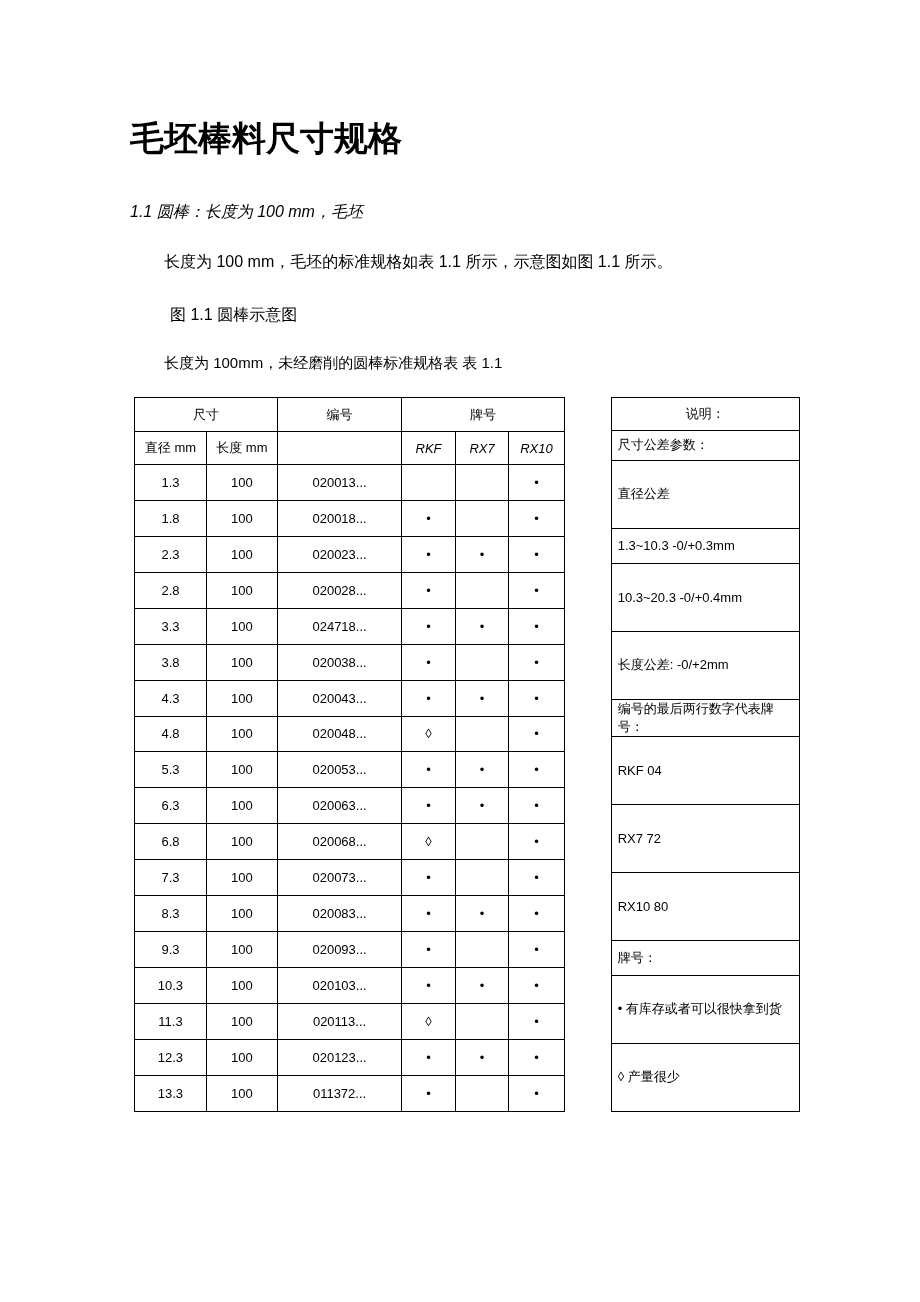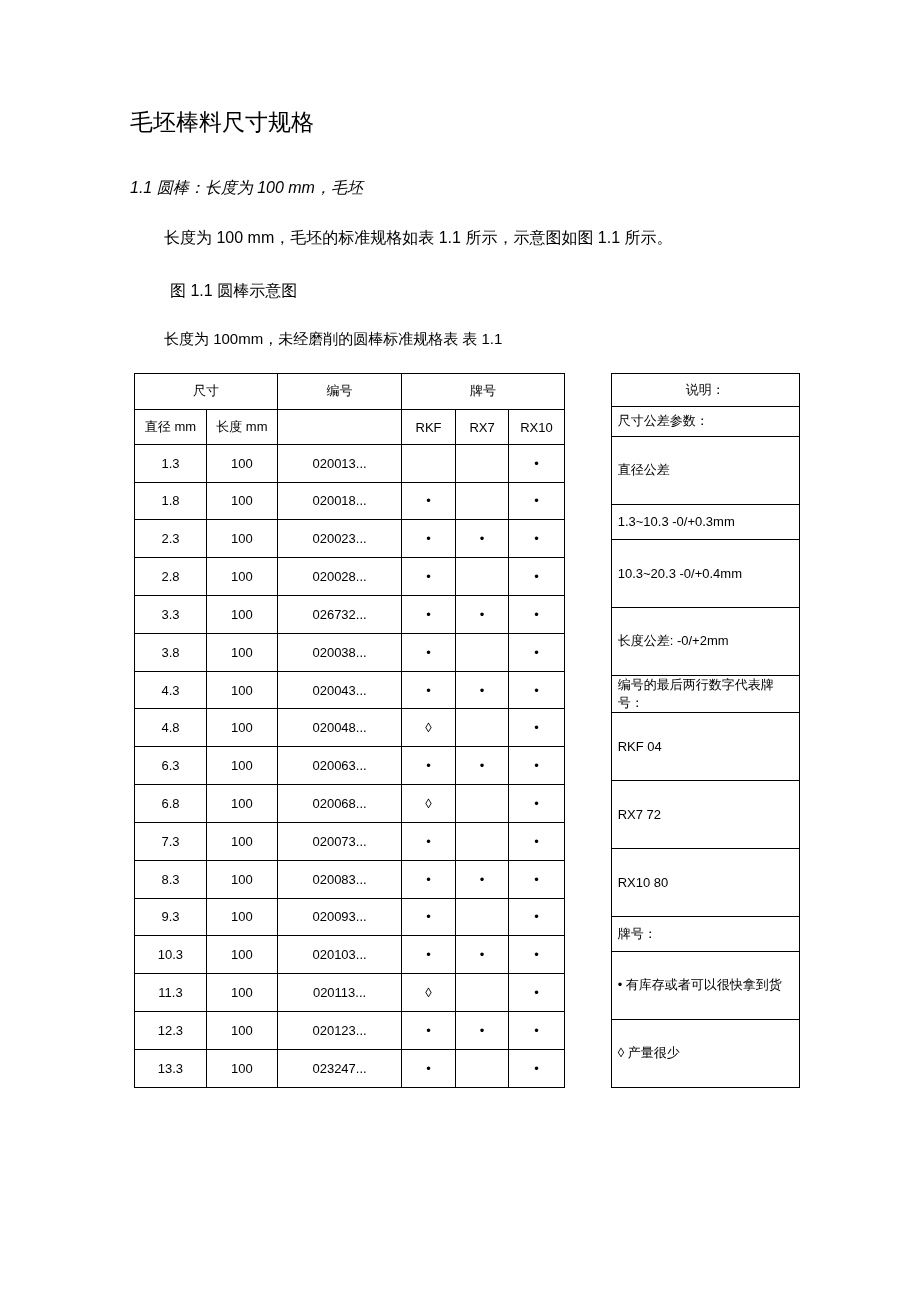--- a/index.html
+++ b/index.html
@@ -7,23 +7,23 @@
     padding: 0;
     font-family: "SimSun", "Songti SC", "Microsoft YaHei", sans-serif;
     background: #fff;
     color: #000;
     width: 920px;
   }
   .page {
     padding: 100px 120px 60px 130px;
   }
   h1 {
-    font-size: 23px;
-    font-weight: normal;
-    margin: 7px 0 40px 0;
+    font-size: 34px;
+    font-weight: bold;
+    margin: 16px 0 40px 0;
   }
   .sec {
     font-size: 16px;
     margin: 0 0 26px 0;
     font-style: italic;
   }
   .indent {
     padding-left: 34px;
     font-size: 16px;
     margin: 0 0 30px 0;
@@ -83,21 +83,21 @@
   .side-table th {
     text-align: center;
     height: 32px;
   }
   .side-table .sh {
     height: 30px;
   }
   .col-d { width: 78px; }
   .col-l { width: 78px; }
   .col-c { width: 140px; border-radius: 8px; }
-  .col-g { width: 52px; }
+  .col-g { width: 52px; font-style: italic; }
 </style>
 </head>
 <body>
 
 <div class="page">
   <h1>毛坯棒料尺寸规格</h1>
   <p class="sec">1.1 圆棒：长度为 100 mm，毛坯</p>
   <p class="indent">长度为 100 mm，毛坯的标准规格如表 1.1 所示，示意图如图 1.1 所示。</p>
   <p class="indent2">图 1.1 圆棒示意图</p>
   <p class="caption">长度为 100mm，未经磨削的圆棒标准规格表 表 1.1</p>
@@ -148,21 +148,21 @@
             <td>2.8</td>
             <td>100</td>
             <td>020028...</td>
             <td>•</td>
             <td></td>
             <td>•</td>
           </tr>
           <tr>
             <td>3.3</td>
             <td>100</td>
-            <td>026732...</td>
+            <td>024718...</td>
             <td>•</td>
             <td>•</td>
             <td>•</td>
           </tr>
           <tr>
             <td>3.8</td>
             <td>100</td>
             <td>020038...</td>
             <td>•</td>
             <td></td>
@@ -178,20 +178,28 @@
           </tr>
           <tr>
             <td>4.8</td>
             <td>100</td>
             <td>020048...</td>
             <td>◊</td>
             <td></td>
             <td>•</td>
           </tr>
           <tr>
+            <td>5.3</td>
+            <td>100</td>
+            <td>020053...</td>
+            <td>•</td>
+            <td>•</td>
+            <td>•</td>
+          </tr>
+          <tr>
             <td>6.3</td>
             <td>100</td>
             <td>020063...</td>
             <td>•</td>
             <td>•</td>
             <td>•</td>
           </tr>
           <tr>
             <td>6.8</td>
             <td>100</td>
@@ -244,21 +252,21 @@
             <td>12.3</td>
             <td>100</td>
             <td>020123...</td>
             <td>•</td>
             <td>•</td>
             <td>•</td>
           </tr>
           <tr>
             <td>13.3</td>
             <td>100</td>
-            <td>023247...</td>
+            <td>011372...</td>
             <td>•</td>
             <td></td>
             <td>•</td>
           </tr>
         </tbody>
     </table>
 
     <table class="side-table">
       <tbody>
           <tr>

